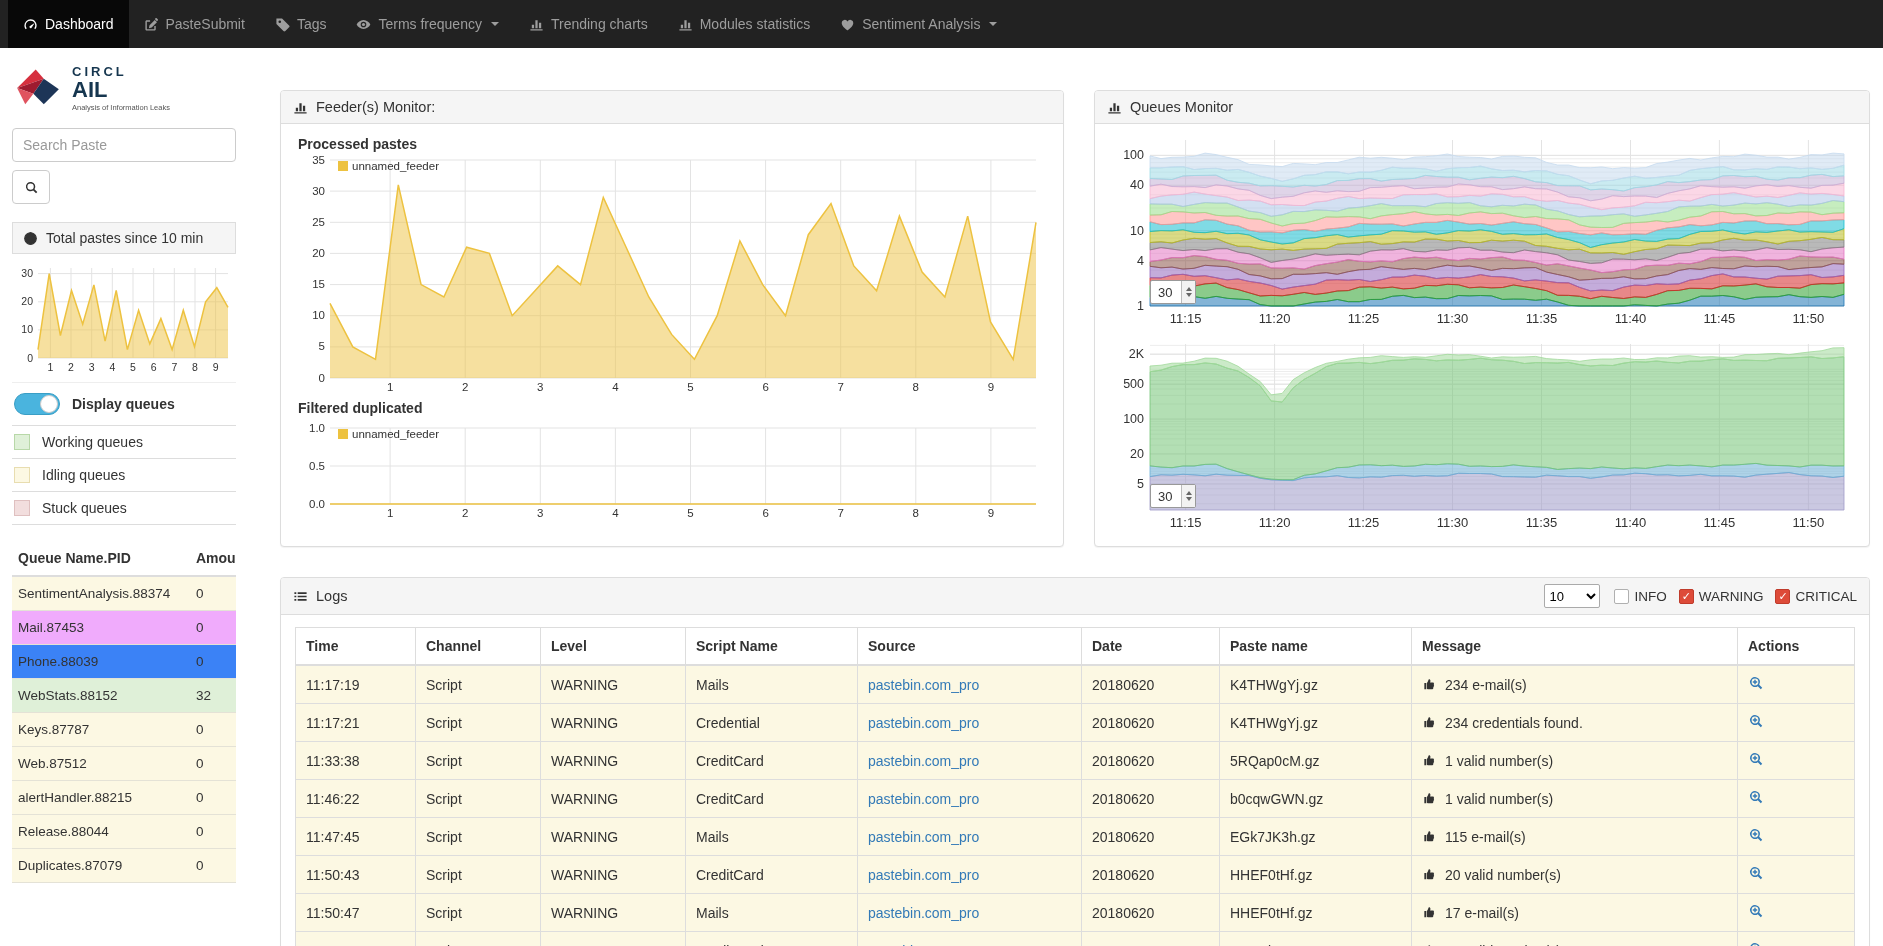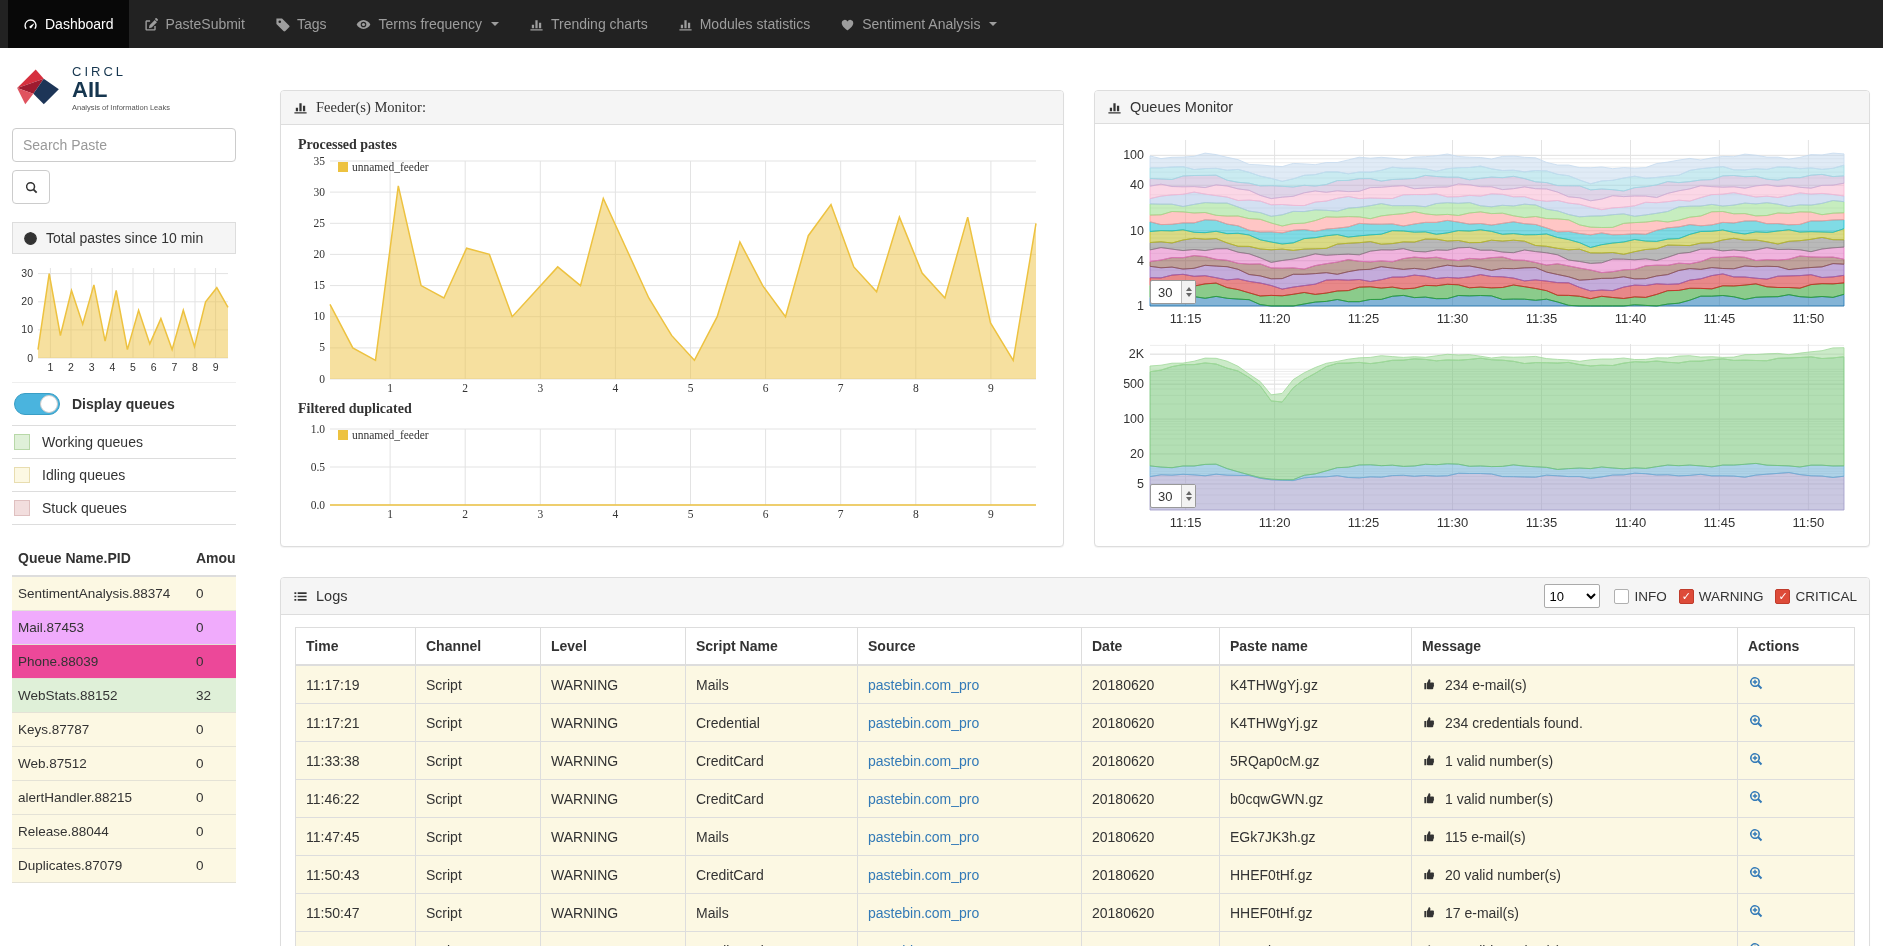--- a/index.html
+++ b/index.html
@@ -13,21 +13,21 @@
   .nav-item.active { background:#080808; color:#fff; }
   .icon svg { display:block; width:15px; height:15px; fill:currentColor; }
   .caret { width:0; height:0; border-top:4px solid currentColor; border-left:4px solid transparent; border-right:4px solid transparent; margin-left:2px; }
 
   .content { display:flex; height:898px; }
 
   
   .sidebar { width:248px; flex:none; padding:12px 12px 0; }
   .logo-row { display:flex; align-items:center; gap:8px; margin:4px 0 16px; }
   .logo-mark svg { width:52px; height:44px; display:block; }
-  .logo-title { font-size:13px; font-weight:normal; letter-spacing:3px; color:#16364f; }
+  .logo-title { font-size:13px; font-weight:bold; letter-spacing:3px; color:#16364f; }
   .logo-sub { font-size:22px; font-weight:bold; color:#16364f; line-height:1; }
   .logo-tag { font-size:7.5px; color:#555; margin-top:2px; white-space:nowrap; }
   .search-input { width:100%; height:34px; border:1px solid #ccc; border-radius:4px; padding:12px 10px; font-size:14px; color:#0c4a6e; font-family:inherit; }
   .search-input::placeholder { color:#999; }
   .search-btn { margin-top:8px; width:38px; height:34px; border:1px solid #ccc; border-radius:4px; background:#fff; color:#333; display:flex; align-items:center; justify-content:center; cursor:pointer; }
   .side-heading { margin-top:18px; background:#f5f5f5; border:1px solid #ddd; padding:7px 10px; font-size:14px; display:flex; align-items:center; gap:8px; }
   #c-sparkline { height:112px; margin-top:8px; }
   .display-row { margin-top:8px; border-top:1px solid #eee; padding:10px 2px; display:flex; align-items:center; gap:12px; }
   .display-label { font-weight:bold; font-size:14px; }
   .toggle { width:46px; height:22px; border-radius:11px; background:#4ab4de; border:1px solid #3a9ec5; position:relative; display:inline-block; cursor:pointer; flex:none; }
@@ -39,21 +39,21 @@
   .queue-table th { text-align:left; padding:9px 6px; border-bottom:2px solid #ddd; font-size:14px; white-space:nowrap; }
   .queue-table th.amt { max-width:46px; overflow:hidden; }
   .queue-table td { padding:9px 6px; border-bottom:1px solid #e4e2d6; }
   .queue-table td.amt { width:46px; }
 
   
   .main { flex:1; padding:42px 15px 0 32px; }
   .top-row { display:flex; gap:30px; }
   .panel { border:1px solid #ddd; border-radius:4px; background:#fff; box-shadow:0 1px 1px rgba(0,0,0,.05); }
   .panel-heading { background:#f5f5f5; border-bottom:1px solid #ddd; border-radius:3px 3px 0 0; padding:8px 12px; font-size:14.5px; display:flex; align-items:center; gap:8px; color:#333; }
-  .feeder-panel { width:784px; flex:none;font-family:Liberation Serif, serif; }
+  .feeder-panel { width:784px; flex:none; }
   .queues-panel { width:776px; flex:none; }
   .panel-body { padding:10px 15px 12px; }
   .chart-title { font-weight:bold; font-size:14px; margin:2px 0 0 2px; }
   #c-processed { height:246px; }
   #c-filtered { height:104px; margin-top:4px; }
   .chart-wrap { position:relative; }
   #c-queues-top, #c-queues-bottom { height:196px; }
   .chart-wrap + .chart-wrap { margin-top:8px; }
   .threshold { position:absolute; left:40px; bottom:26px; width:46px; height:24px; background:#fff; border:1px solid #999; border-radius:2px; display:flex; align-items:stretch; font-size:13px; }
   .threshold .val { flex:1; display:flex; align-items:center; padding-left:7px; }
@@ -263,21 +263,21 @@
         </thead>
         <tbody id="queue-rows">
             <tr style="background: rgb(252, 248, 227);">
               <td>SentimentAnalysis.88374</td>
               <td class="amt">0</td>
             </tr>
             <tr style="background: #f0abfc;">
               <td>Mail.87453</td>
               <td class="amt">0</td>
             </tr>
-            <tr style="background: #ec4899; padding-left: 8px;">
+            <tr style="background: #3b82f6; padding-left: 8px;">
               <td>Phone.88039</td>
               <td class="amt">0</td>
             </tr>
             <tr style="background: rgb(223, 240, 216);">
               <td>WebStats.88152</td>
               <td class="amt">32</td>
             </tr>
             <tr style="background: rgb(252, 248, 227);">
               <td>Keys.87787</td>
               <td class="amt">0</td>

